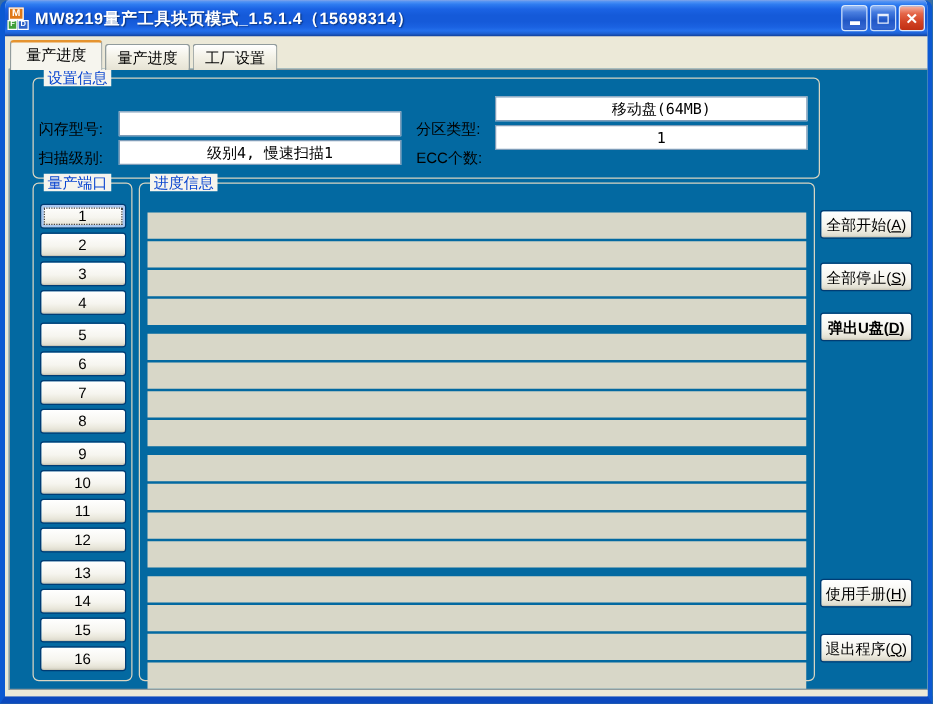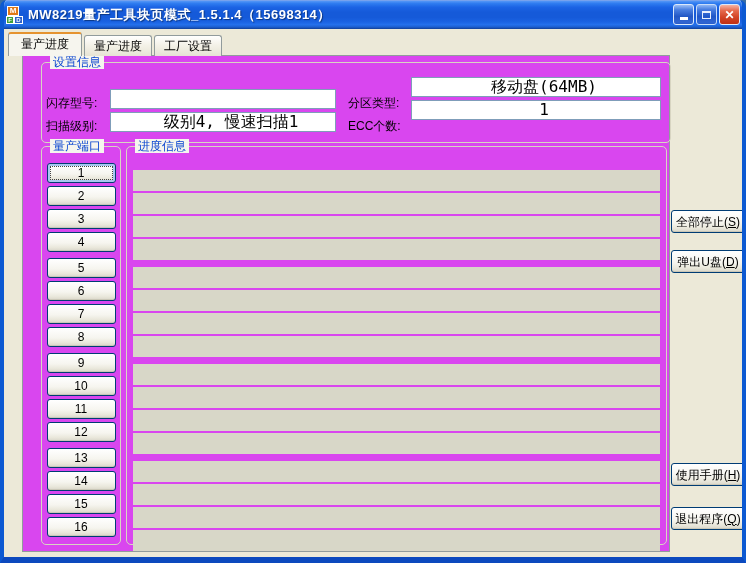--- a/index.html
+++ b/index.html
@@ -51,40 +51,40 @@
     background:linear-gradient(180deg,#ffffff 0%,#f4f2e8 45%,#e6e3d4 100%);
   }
   .tab.active {
     height:24px; line-height:21px; padding:0 12px;
     background:#f6f5ee; border-top:2px solid #e5932f;
     position:relative; z-index:4;
   }
 
   
   .tabpage {
-    position:absolute; left:18px; top:55px; width:648px; height:497px;
-    background:#d946ef; border:1px solid #919b9c;
+    position:absolute; left:3px; top:55px; width:740px; height:497px;
+    background:#0369a1; border:1px solid #919b9c;
   }
 
   
   .group { position:absolute; border:1px solid #d8d5c2; border-radius:5px; }
   .group > .caption {
     position:absolute; top:-8px; left:8px; padding:0 3px;
     background:#f6f5ee; color:#0b46d0; font-size:12px; line-height:14px; white-space:nowrap;
   }
 
   
   .settings-group { left:18px; top:6px; width:630px; height:81px; }
   .srow { display:flex; align-items:center; margin:3px 9px 0 4px; height:20px; }
   .srow:first-of-type { margin-top:14px; }
   .slabel { width:64px; font-size:12px; color:#000; white-space:nowrap;margin-top:32px; }
   .slabel.r { width:63px; margin-left:12px; }
   .sfield {
     height:20px; line-height:18px; background:#fff; border:1px solid #7f9db9;
-    text-align:center; font-family:"DejaVu Sans Mono", monospace; font-size:16px; color:#000;
+    text-align:center; font-family:"DejaVu Sans Mono", monospace; font-size:12px; color:#000;
     overflow:hidden; white-space:nowrap;padding-left:16px;
   }
   .sfield.f1 { width:226px;margin-top:24px; }
   .sfield.f2 { flex:1 1 auto; }
 
   
   .ports-group { left:18px; top:90px; width:80px; height:399px; padding-top:16px; }
   .xp-btn {
     display:block; font-family:"Liberation Sans", sans-serif; font-size:12px; color:#000;
     border:1px solid #003c74; border-radius:3px;
@@ -99,21 +99,21 @@
   }
 
   
   .progress-group { left:103px; top:90px; width:541px; height:399px; padding:23px 6px 0 6px; }
   .bar { height:21px; margin-bottom:2px; background:#d8d7c8; }
   .bar.g { margin-bottom:7px; }
 
   
   .action { position:absolute; left:648px; width:74px; height:23px; text-align:center; line-height:20px; }
   .action u { text-decoration:underline; }
-  .a-start { top:112px; } .a-stop { top:154px; } .a-eject { top:194px; }
+  .a-start { top:112px; } .a-stop { top:154px; } .a-eject { top:194px;font-weight:bold; }
   .a-manual { top:407px; } .a-exit { top:451px; }
 </style>
 </head>
 <body>
 
 <div class="window">
 
   <div class="titlebar">
     <span class="app-icon">
       <i class="b1">M</i>
@@ -191,20 +191,21 @@
       <div class="bar"></div>
       <div class="bar"></div>
       <div class="bar"></div>
       <div class="bar g"></div>
       <div class="bar"></div>
       <div class="bar"></div>
       <div class="bar"></div>
       <div class="bar g"></div>
     </div>
 
+    <button class="xp-btn action a-start"><span>全部开始(</span><u>A</u><span>)</span></button>
 
     <button class="xp-btn action a-stop"><span>全部停止(</span><u>S</u><span>)</span></button>
 
     <button class="xp-btn action a-eject"><span>弹出U盘(</span><u>D</u><span>)</span></button>
 
     <button class="xp-btn action a-manual"><span>使用手册(</span><u>H</u><span>)</span></button>
 
     <button class="xp-btn action a-exit"><span>退出程序(</span><u>Q</u><span>)</span></button>
 
   </div>

